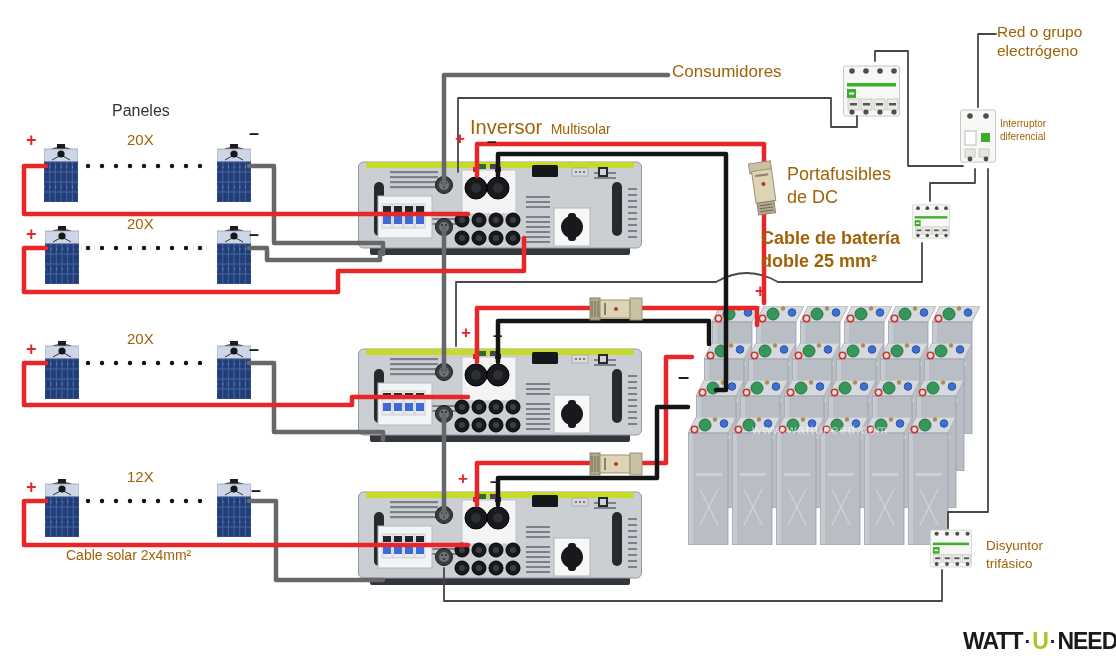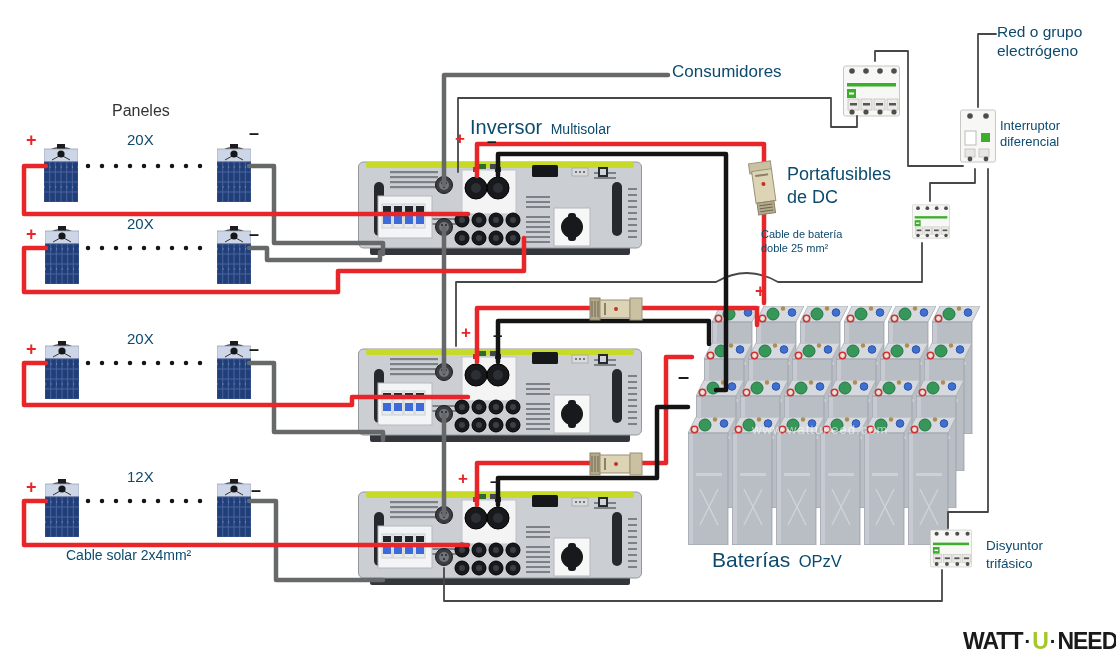--- a/index.html
+++ b/index.html
@@ -1,19 +1,19 @@
 <!DOCTYPE html>
 <html><head>
 <meta charset="utf-8">
 <style>
   html,body{margin:0;padding:0;background:#fff;}
   .stage{position:relative;width:1116px;height:667px;background:#ffffff;overflow:hidden;
          font-family:"Liberation Sans",sans-serif;}
   .stage svg.wiring{position:absolute;left:0;top:0;}
-  .lbl{position:absolute;color:#0c4a6e;white-space:nowrap;}
+  .lbl{position:absolute;color:#a16207;white-space:nowrap;}
   .lbl span{display:inline;}
   .lbl .block{display:block;}
   .plus{color:#e8262a;font-weight:700;}
   .minus{color:#1a1a1a;font-weight:700;}
   .wm{position:absolute;color:rgba(255,255,255,0.55);font-weight:normal;letter-spacing:1px;}
   .logo{position:absolute;display:flex;align-items:flex-end;color:#1a1a1a;
         font-weight:800;font-size:23px;letter-spacing:-1px;line-height:1;}
   .logo .dot{font-size:20px;margin:0 2px 2px 2px;}
   .logo .green{color:#a6c827;}
 </style>
@@ -327,41 +327,37 @@
   <span style="font-size:14px;margin-left:4px;">Multisolar</span>
 </div>
 
 <div class="lbl" style="left:672px;top:62px;font-size:17px;">Consumidores</div>
 
 <div class="lbl" style="left:997px;top:22px;font-size:15.5px;line-height:1.25;">
   <span class="block">Red o grupo</span>
   <span class="block">electrógeno</span>
 </div>
 
-<div class="lbl" style="left:1000px;top:118px;font-size:13px;line-height:1.25;">
+<div class="lbl" style="left:1000px;top:118px;font-size:10px;line-height:1.25;">
   <span class="block">Interruptor</span>
   <span class="block">diferencial</span>
 </div>
 
 <div class="lbl" style="left:787px;top:163px;font-size:18px;line-height:1.3;">
   <span class="block">Portafusibles</span>
   <span class="block">de DC</span>
 </div>
 
-<div class="lbl" style="left:761px;top:227px;font-size:11px;line-height:1.3;">
+<div class="lbl" style="left:761px;top:227px;font-size:18px;line-height:1.3;font-weight:bold;">
   <span class="block">Cable de batería</span>
   <span class="block">doble 25 mm²</span>
 </div>
 
 <div class="lbl" style="left:66px;top:547px;font-size:14px;">Cable solar 2x4mm²</div>
 
-<div class="lbl" style="left:712px;top:548px;">
-  <span style="font-size:21px;">Baterías</span>
-  <span style="font-size:16.5px;margin-left:4px;">OPzV</span>
-</div>
 
 <div class="lbl" style="left:986px;top:537px;font-size:13.5px;line-height:1.3;">
   <span class="block">Disyuntor</span>
   <span class="block">trifásico</span>
 </div>
 
 <div class="lbl plus" style="left:455px;top:129px;font-size:17px;">+</div>
 <div class="lbl minus" style="left:487px;top:132px;font-size:17px;">–</div>
 <div class="lbl plus" style="left:461px;top:323px;font-size:17px;">+</div>
 <div class="lbl minus" style="left:493px;top:326px;font-size:17px;">–</div>

